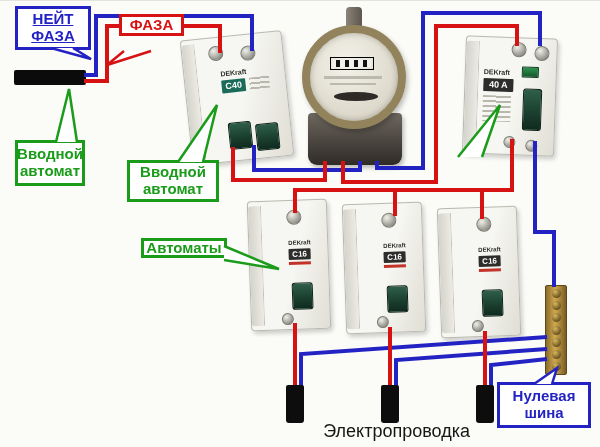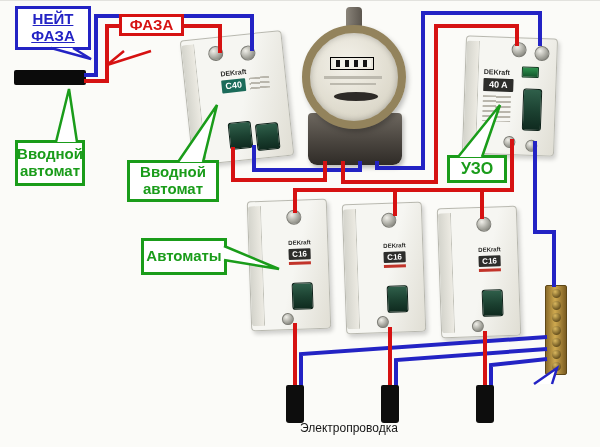--- a/index.html
+++ b/index.html
@@ -87,22 +87,22 @@
     position:absolute;left:545px;top:284px;width:22px;height:90px;z-index:2;
     background:linear-gradient(90deg,#8a6b2a,#cfa94f 45%,#7a5c22);
     border:1px solid #5e4718;border-radius:2px;
     display:flex;flex-direction:column;justify-content:space-evenly;align-items:center;
   }
   .bus i{display:block;width:9px;height:9px;border-radius:50%;
     background:radial-gradient(circle at 35% 30%,#d9b75e,#6b5420 70%);}
   
   .incable{position:absolute;left:14px;top:69px;width:72px;height:15px;background:#0b0b0b;z-index:2;border-radius:2px;}
   .outcable{position:absolute;width:18px;height:38px;background:#0d0d0d;z-index:4;border-radius:2px 2px 3px 3px;}
-  .caption{position:absolute;left:300px;top:420px;width:170px;text-align:left;
-    font-size:12px;color:#161616;z-index:6;}
+  .caption{position:absolute;left:300px;top:420px;width:170px;text-align:right;
+    font-size:18px;color:#161616;z-index:6;}
   .green-window{position:absolute;background:linear-gradient(180deg,#2f9450,#14572c);
     border:1px solid #0e3a1e;z-index:2;border-radius:1px;}
   .tiny-lines{position:absolute;z-index:2;background:
     repeating-linear-gradient(180deg,#b9b6ac 0 2px,transparent 2px 5px);}
 </style>
 </head>
 <body>
 
 <div class="stage">
 
@@ -215,28 +215,29 @@
   <div class="callout green fs15" style="left:15px;top:139px;width:70px;height:46px;">
     <span>Вводной</span>
     <span>автомат</span>
   </div>
 
   <div class="callout green fs15" style="left:127px;top:159px;width:92px;height:42px;">
     <span>Вводной</span>
     <span>автомат</span>
   </div>
 
-  <div class="callout green fs15" style="left:141px;top:237px;width:86px;height:37px;">
+  <div class="callout green fs15" style="left:141px;top:237px;width:86px;height:20px;">
     <span>Автоматы</span>
   </div>
 
-  <div class="callout green fs16" style="left:447px;top:154px;width:60px;height:28px;">
-    <span>УЗО</span>
-  </div>
-
+
+  <div class="callout blue fs15" style="left:497px;top:381px;width:94px;height:46px;">
+    <span>Нулевая</span>
+    <span>шина</span>
+  </div>
 
   <svg class="tails" width="600" height="447">
     <g stroke-width="2.5" stroke="#2323c4">
       <path d="M 51 47 L 91 58 L 73 47" fill="#ffffff"></path>
       <path d="M 534 383 L 557 367 L 552 383" fill="#ffffff"></path>
     </g>
     <g stroke-width="2.5" stroke="#d61212">
       <path d="M 151 50 L 107 64 L 124 50" fill="#ffffff"></path>
     </g>
     <g stroke-width="2.5" stroke="#1a9c1a">

